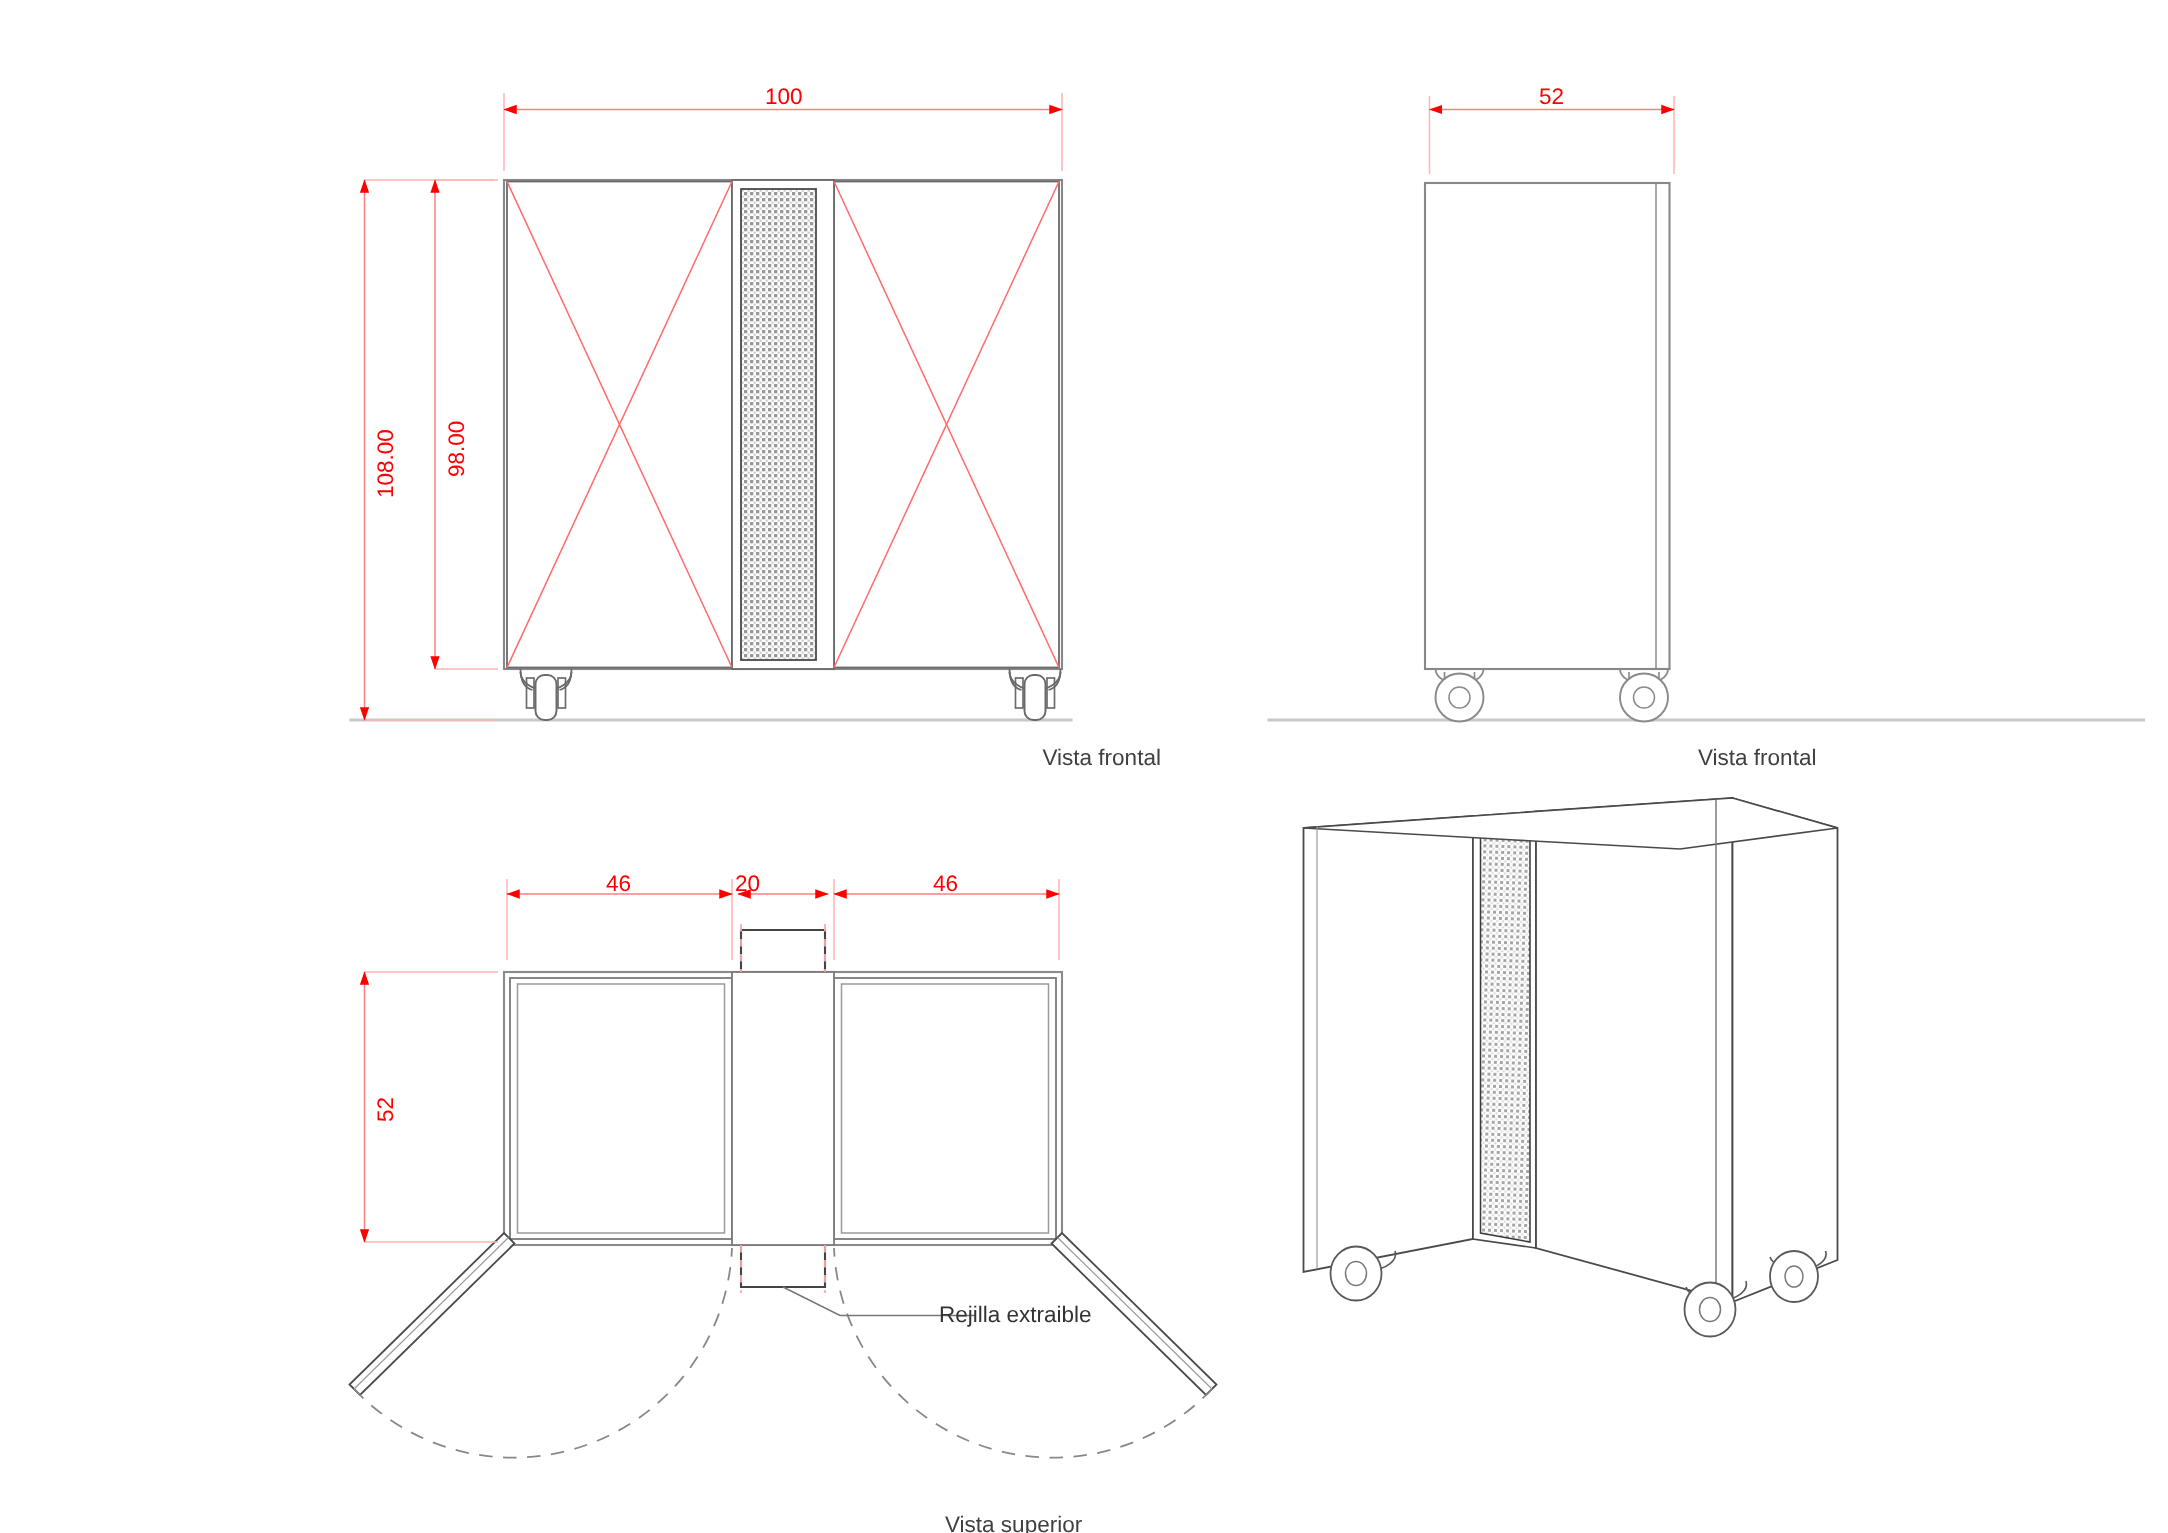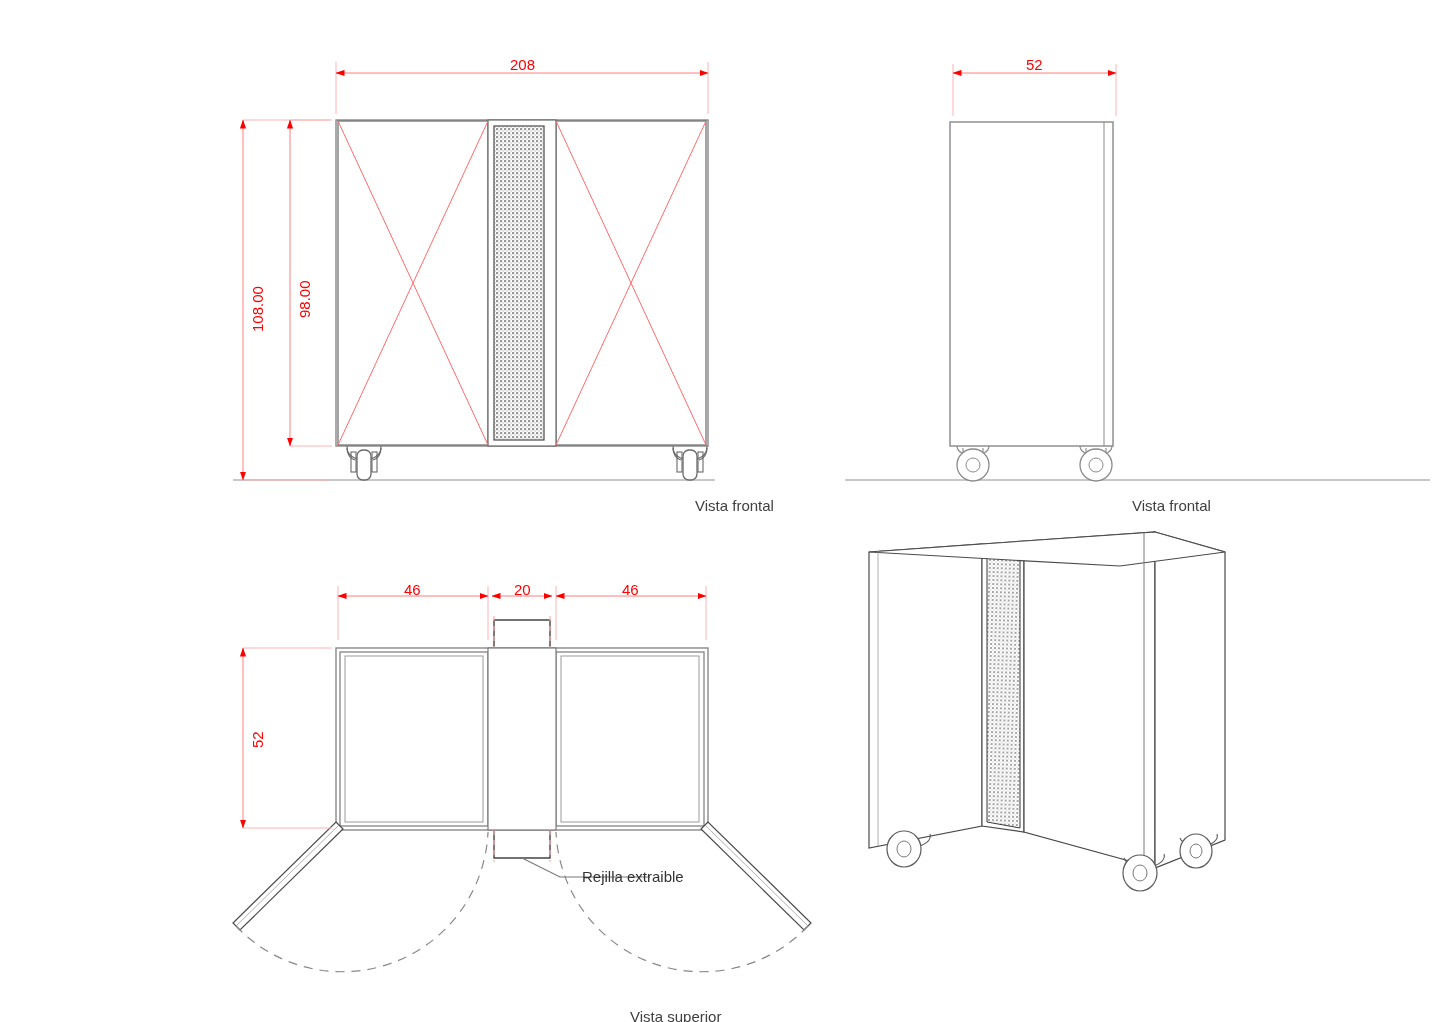--- a/index.html
+++ b/index.html
@@ -45,20 +45,21 @@
   .dimtext.vert {
     transform-origin: 0 0;
     transform: rotate(-90deg);
   }
   .annot {
     position: absolute;
     font-family: "Liberation Sans", sans-serif;
     font-size: 15px;
     color: #333333;
     white-space: nowrap;
+    margin-left: 44px;
   }
 </style>
 </head>
 <body>
 
 <div id="sheet">
 
   <svg class="draw" viewBox="0 0 1445 1022">
     <defs>
 
@@ -244,35 +245,35 @@
         <ellipse cx="1140" cy="873" rx="7" ry="8" fill="none" stroke="#7a7a7a" stroke-width="1"></ellipse>
       </g>
       <g>
         <path d="M1180,838 a18,10 0 0 0 37,-4" fill="none" stroke="#5a5a5a" stroke-width="1.1"></path>
         <ellipse cx="1196" cy="851" rx="16" ry="17" fill="#ffffff" stroke="#5a5a5a" stroke-width="1.2"></ellipse>
         <ellipse cx="1196" cy="851" rx="6" ry="7" fill="none" stroke="#7a7a7a" stroke-width="1"></ellipse>
       </g>
     </g>
   </svg>
 
-  <div class="dimtext" style="left:510px; top:56px;">208</div>
+  <div class="dimtext" style="left:510px; top:56px;">100</div>
 
   <div class="dimtext vert" style="left:249px; top:332px;">108.00</div>
 
   <div class="dimtext vert" style="left:296px; top:318px;">98.00</div>
 
   <div class="cap" style="left:695px; top:497px;">Vista frontal</div>
 
   <div class="dimtext" style="left:1026px; top:56px;">52</div>
 
   <div class="cap" style="left:1132px; top:497px;">Vista frontal</div>
 
   <div class="dimtext" style="left:404px; top:581px;">46</div>
 
-  <div class="dimtext" style="left:514px; top:581px;">20</div>
+  <div class="dimtext" style="left:490px; top:581px;">20</div>
 
   <div class="dimtext" style="left:622px; top:581px;">46</div>
 
   <div class="dimtext vert" style="left:249px; top:748px;">52</div>
 
   <div class="annot" style="left:582px; top:868px;">Rejilla extraible</div>
 
   <div class="cap" style="left:630px; top:1008px;">Vista superior</div>
 
 </div>

